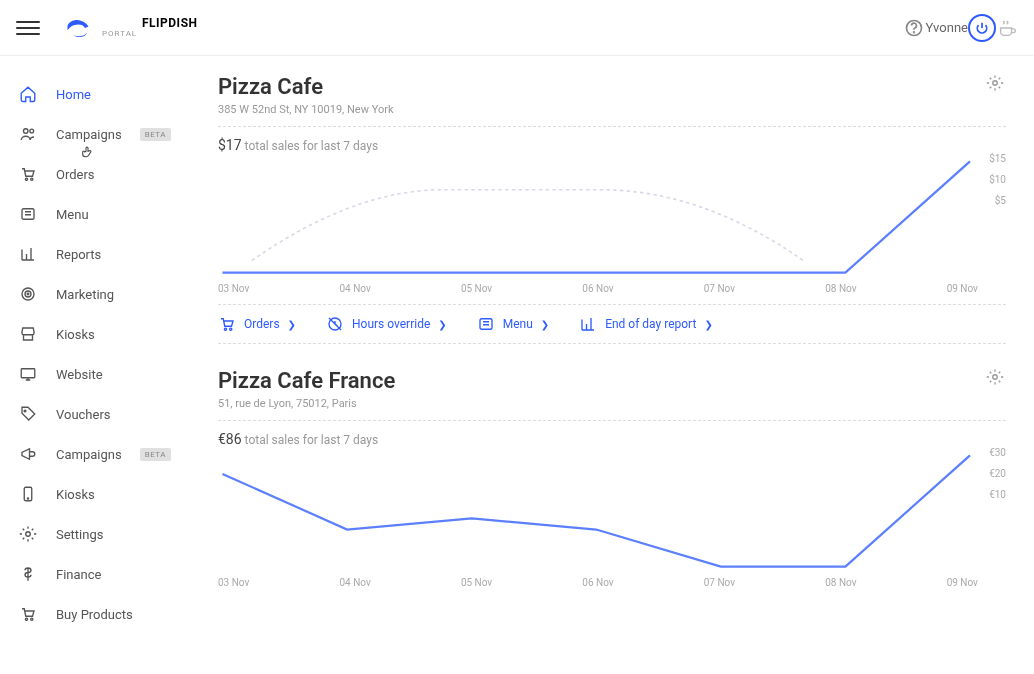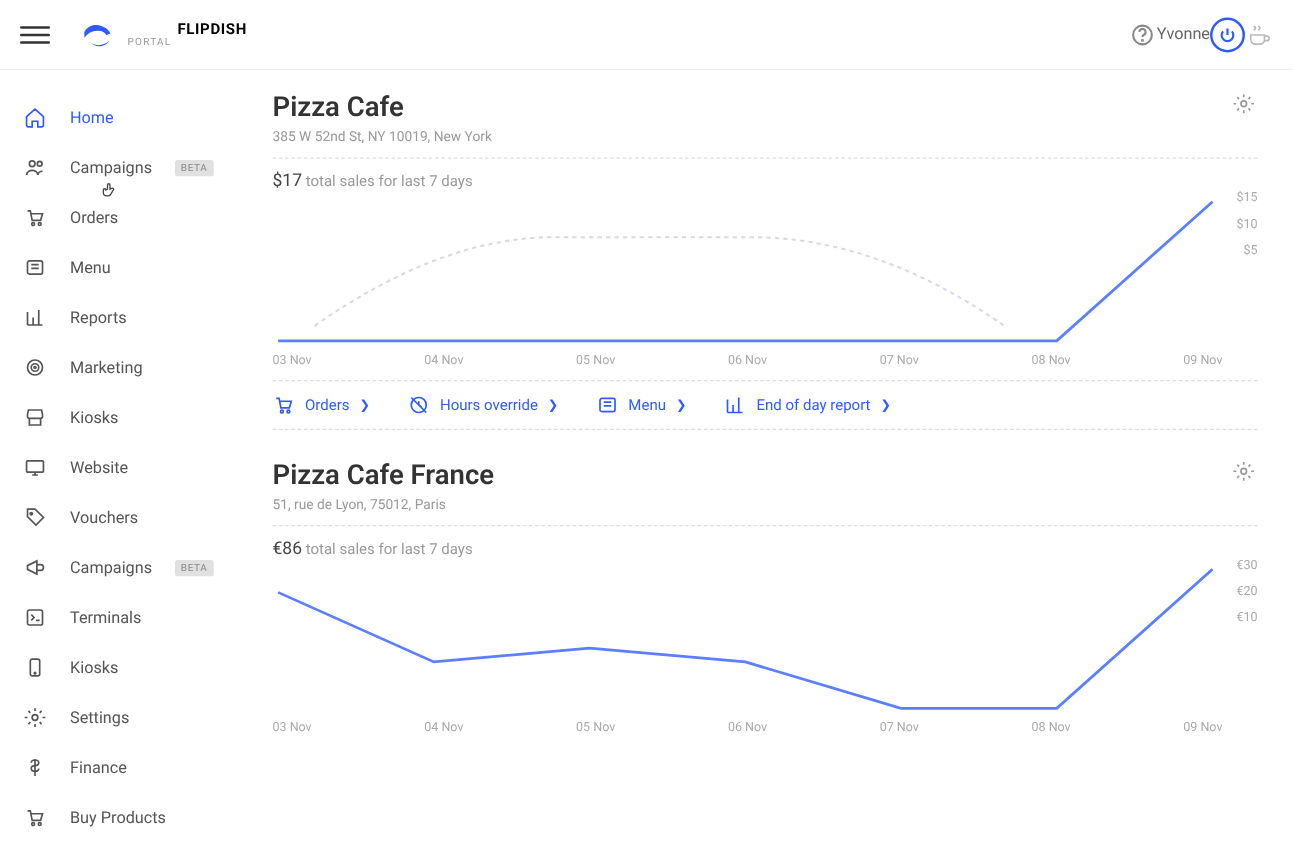--- a/index.html
+++ b/index.html
@@ -204,29 +204,20 @@
     </div>
       <div class="nav-item">
         <span class="nicon">
           <svg width="18" height="18" viewBox="0 0 24 24" fill="none" stroke="currentColor" stroke-width="1.8">
             <path d="M4 10v4l10 5V5zM14 9h4a3 3 0 0 1 0 6h-4"></path>
           </svg>
         </span>
     <span class="nlabel">Campaigns</span>
     <span class="badge">BETA</span>
       </div>
-      <div class="nav-item">
-        <span class="nicon">
-          <svg width="18" height="18" viewBox="0 0 24 24" fill="none" stroke="currentColor" stroke-width="1.8">
-            <rect x="4" y="4" width="16" height="16" rx="2"></rect>
-            <path d="M8 9l3 3-3 3M13 15h4"></path>
-          </svg>
-        </span>
-    <span class="nlabel">Terminals</span>
-    </div>
       <div class="nav-item">
         <span class="nicon">
           <svg width="18" height="18" viewBox="0 0 24 24" fill="none" stroke="currentColor" stroke-width="1.8">
             <rect x="7" y="3" width="10" height="18" rx="2"></rect>
             <circle cx="12" cy="18" r="0.8" fill="currentColor"></circle>
           </svg>
         </span>
     <span class="nlabel">Kiosks</span>
     </div>
       <div class="nav-item">

